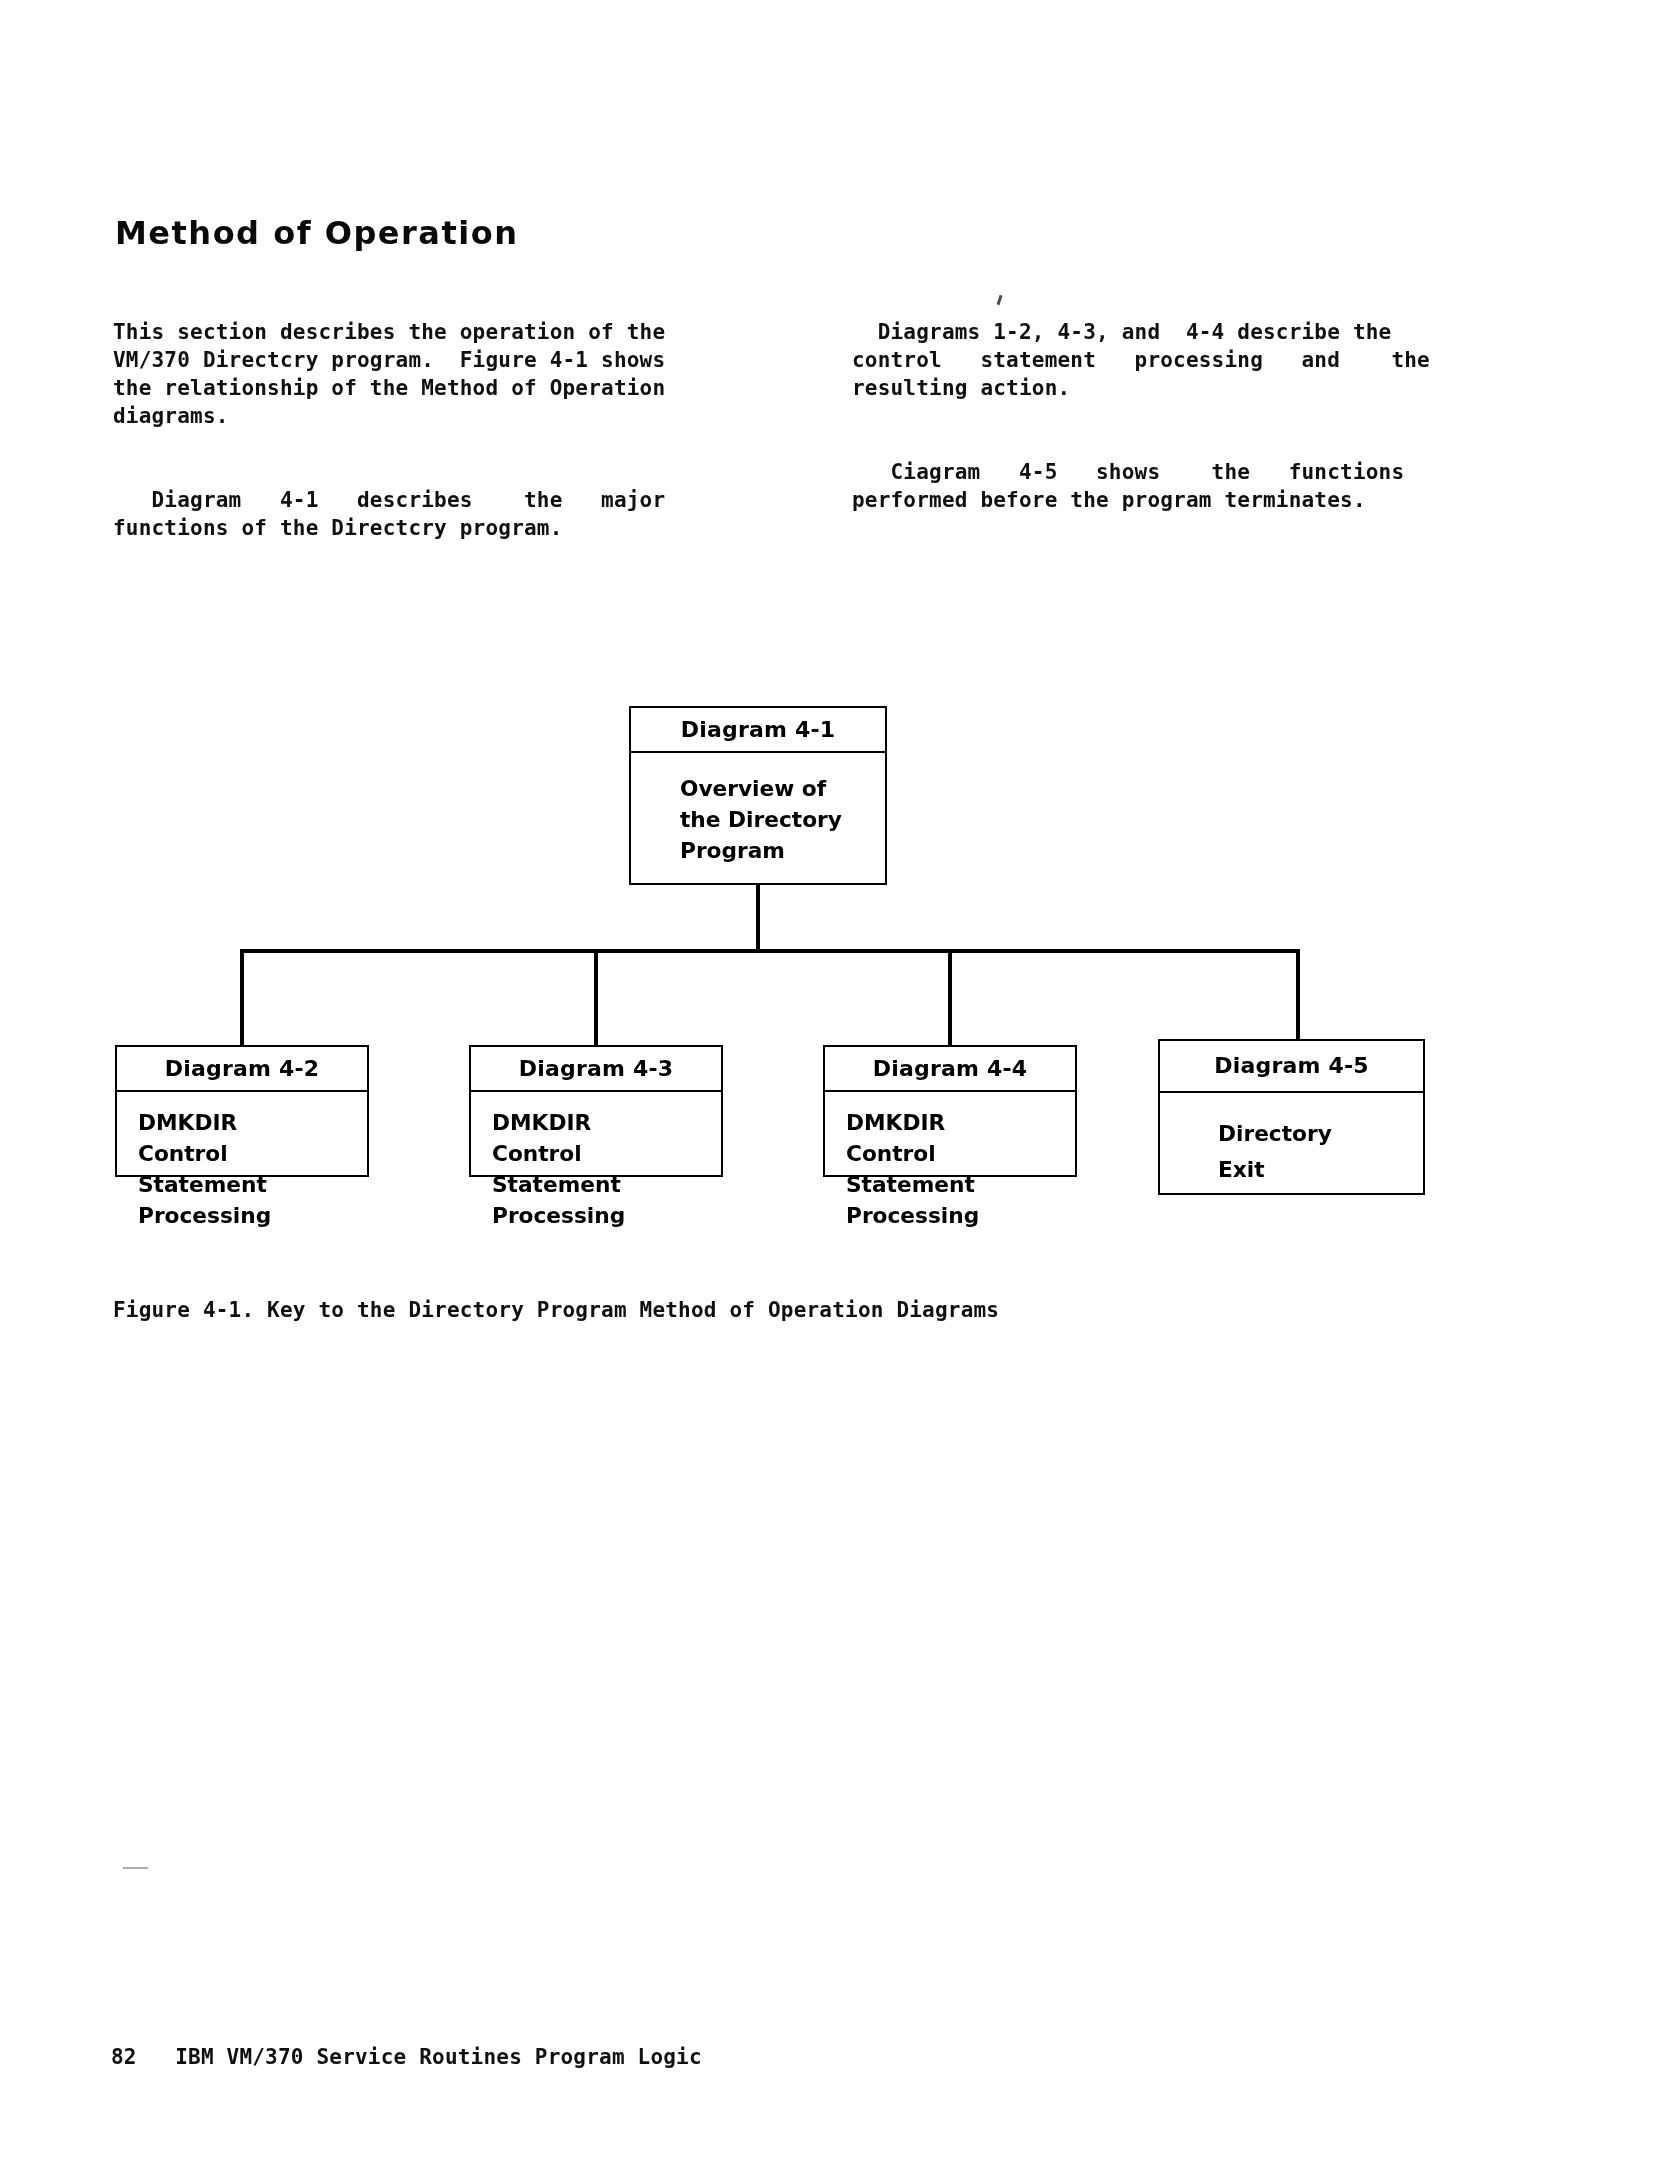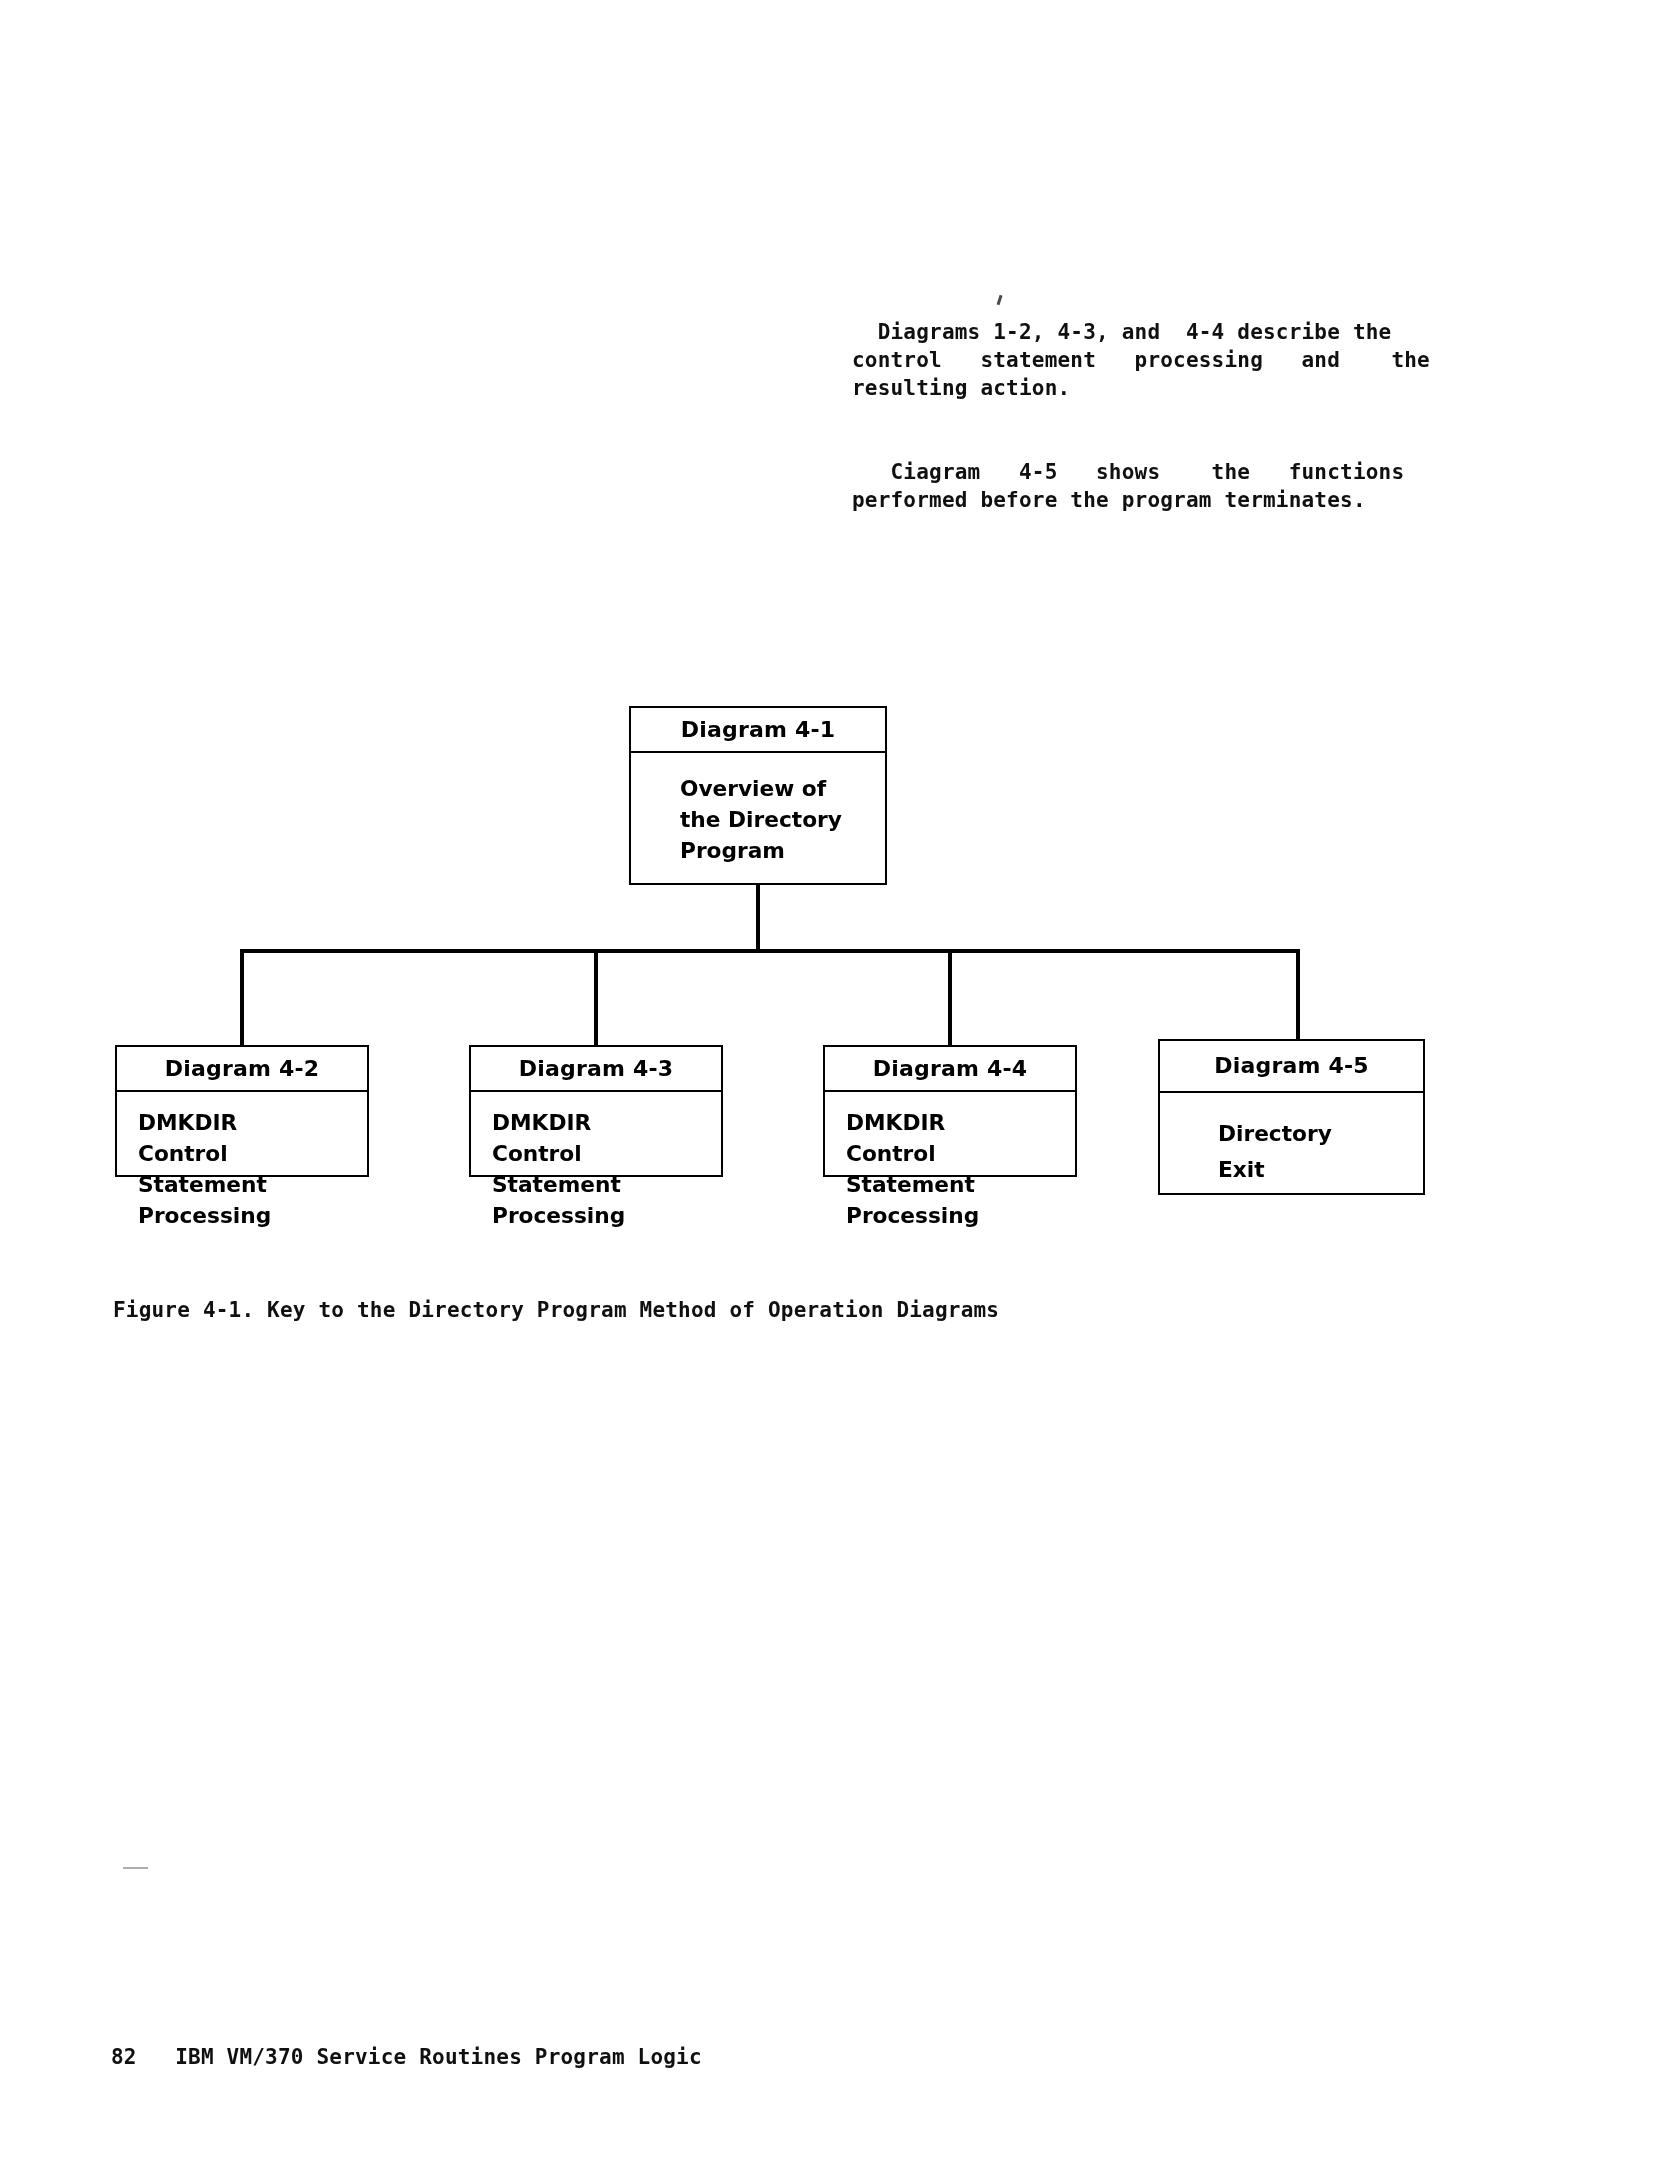--- a/index.html
+++ b/index.html
@@ -155,24 +155,33 @@
     letter-spacing: 0.2px;
     color: #101010;
     white-space: pre;
   }
 </style>
 </head>
 <body>
 
 <div class="page">
 
+  <h1 class="page-heading">Method of Operation</h1>
 
   <div class="scan-speck"></div>
   <div class="scan-speck-2"></div>
 
+  <div class="col col-left">
+    <p class="para">This section describes the operation of the
+VM/370 Directcry program.  Figure 4-1 shows
+the relationship of the Method of Operation
+diagrams.</p>
+    <p class="para">   Diagram   4-1   describes    the   major
+functions of the Directcry program.</p>
+  </div>
 
   <div class="col col-right">
     <p class="para">  Diagrams 1-2, 4-3, and  4-4 describe the
 control   statement   processing   and    the
 resulting action.</p>
     <p class="para">   Ciagram   4-5   shows    the   functions
 performed before the program terminates.</p>
   </div>
 
   <div class="diagram">

